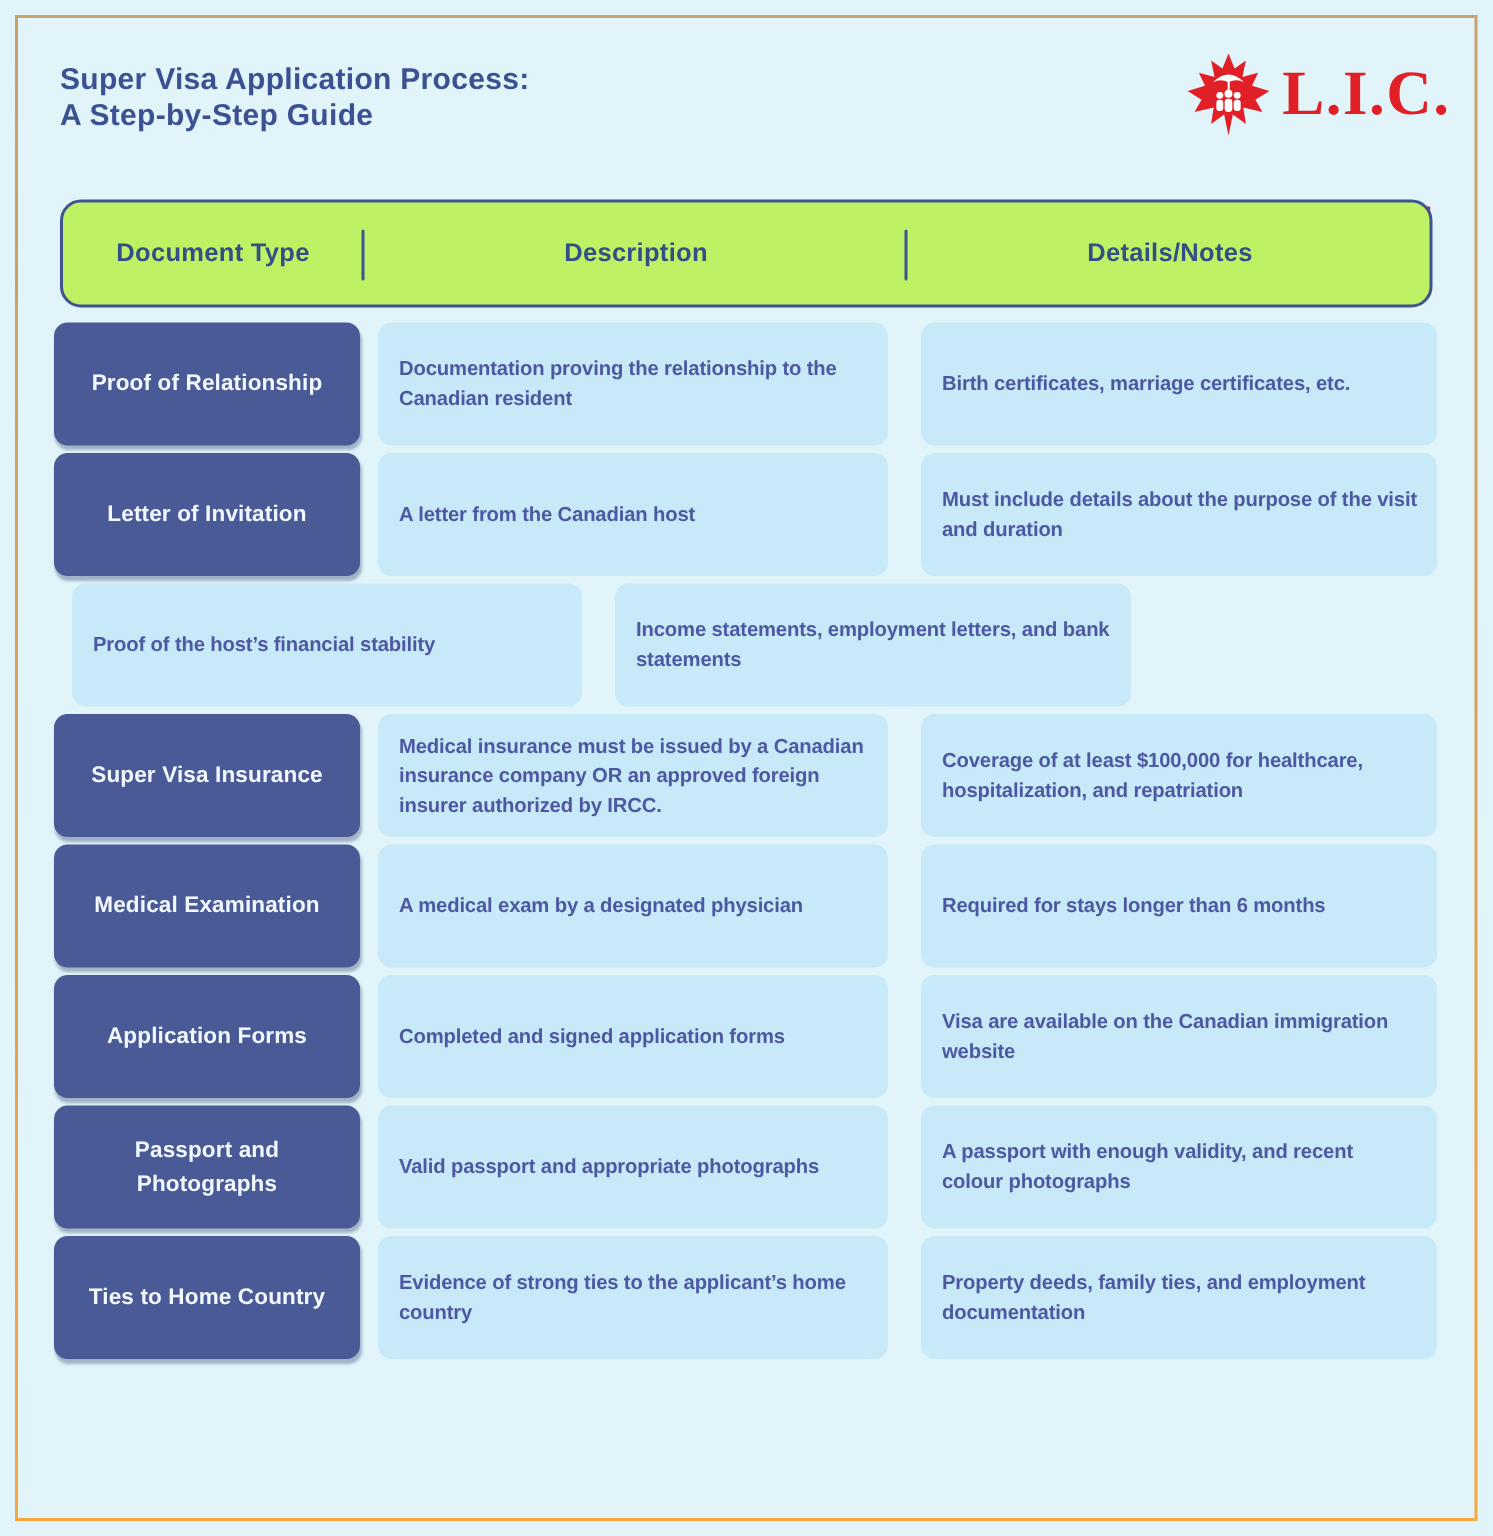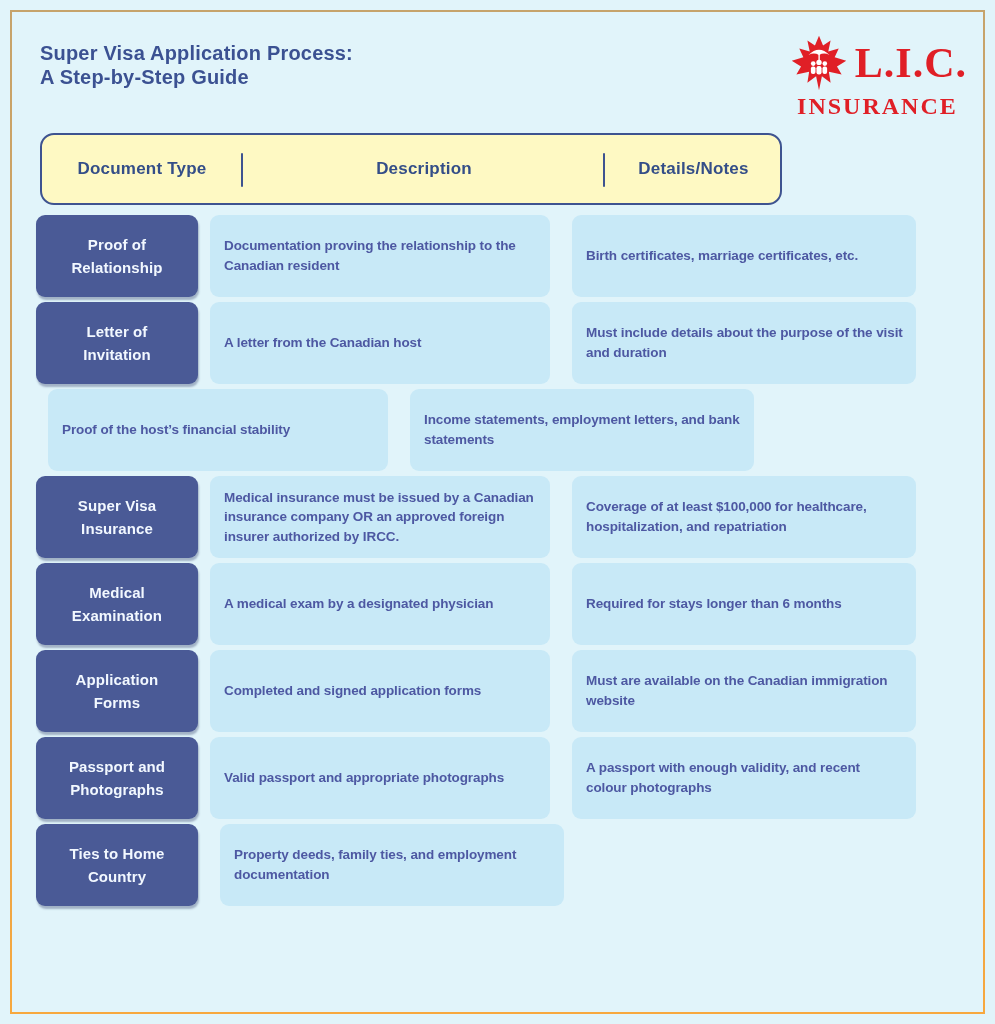--- a/index.html
+++ b/index.html
@@ -31,38 +31,38 @@
   }
   
   .page-title{
     position:absolute;left:40px;top:42px;
     font-size:20px;font-weight:700;line-height:1.18;
     letter-spacing:.2px;
     color:var(--title-text);
   }
   .logo{
     position:absolute;right:28px;top:34px;
-    display:flex;flex-direction:column;align-items:center;
+    display:flex;flex-direction:column;align-items:center;gap:40px;
   }
   .logo-row{display:flex;align-items:center;gap:5px;}
   .logo-leaf{width:62px;height:58px;display:block;}
   .logo-brand{
     font-family:"Liberation Serif", serif;
     font-weight:700;font-size:42px;line-height:1;
     color:var(--brand-red);letter-spacing:1px;
   }
   .logo-sub{
     font-family:"Liberation Serif", serif;
     font-weight:700;font-size:24px;line-height:1.1;
     color:var(--brand-red);letter-spacing:2px;margin-top:1px;
   }
   
   .table-header{
-    position:absolute;left:40px;top:133px;width:742px;height:72px;
-    background:#fef9c3;
+    position:absolute;left:40px;top:133px;width:915px;height:72px;
+    background:#bef264;
     border:2px solid var(--header-border);
     border-radius:14px;
   }
   .th{
     position:absolute;top:0;bottom:0;
     display:flex;align-items:center;justify-content:center;
     font-size:17px;font-weight:700;color:#344e88;letter-spacing:.2px;
   }
   .th-1{left:0;width:200px;}
   .th-2{left:212px;width:340px;}
@@ -73,27 +73,27 @@
   }
   .th-divider.d1{left:199px;}
   .th-divider.d2{left:561px;}
   
   .rows{
     position:absolute;left:36px;top:215px;width:921px;
   }
   .row{display:flex;height:82px;margin-bottom:5px;}
   .cell{border-radius:9px;display:flex;align-items:center;}
   .cell-doc{
-    width:162px;flex:none;
+    width:204px;flex:none;
     background:var(--doc-cell-background);
     box-shadow:1px 3px 2px rgba(42,54,100,.35);
     color:var(--doc-cell-text);
     justify-content:center;text-align:center;
     font-size:15px;font-weight:700;line-height:1.55;
-    padding:0 28px;letter-spacing:.1px;
+    padding:0 16px;letter-spacing:.1px;
   }
   .cell-info{
     background:var(--info-cell-background);
     color:var(--info-cell-text);
     font-size:13.5px;font-weight:700;line-height:1.45;
     letter-spacing:-.1px;
     padding:6px 12px 6px 14px;
   }
   .cell-desc{width:340px;flex:none;margin-left:12px;}
   .cell-details{width:344px;flex:none;margin-left:22px;}
@@ -163,29 +163,30 @@
 
     <div class="row">
       <div class="cell cell-doc">Medical Examination</div>
       <div class="cell cell-info cell-desc">A medical exam by a designated physician</div>
       <div class="cell cell-info cell-details">Required for stays longer than 6 months</div>
     </div>
 
     <div class="row">
       <div class="cell cell-doc">Application Forms</div>
       <div class="cell cell-info cell-desc">Completed and signed application forms</div>
-      <div class="cell cell-info cell-details">Must are available on the Canadian immigration website</div>
+      <div class="cell cell-info cell-details">Visa are available on the Canadian immigration website</div>
     </div>
 
     <div class="row">
       <div class="cell cell-doc">Passport and Photographs</div>
       <div class="cell cell-info cell-desc">Valid passport and appropriate photographs</div>
       <div class="cell cell-info cell-details">A passport with enough validity, and recent colour photographs</div>
     </div>
 
 
     <div class="row">
       <div class="cell cell-doc">Ties to Home Country</div>
+      <div class="cell cell-info cell-desc">Evidence of strong ties to the applicant’s home country</div>
       <div class="cell cell-info cell-details">Property deeds, family ties, and employment documentation</div>
     </div>
   </div>
 
 </div>
 
 </body></html>

